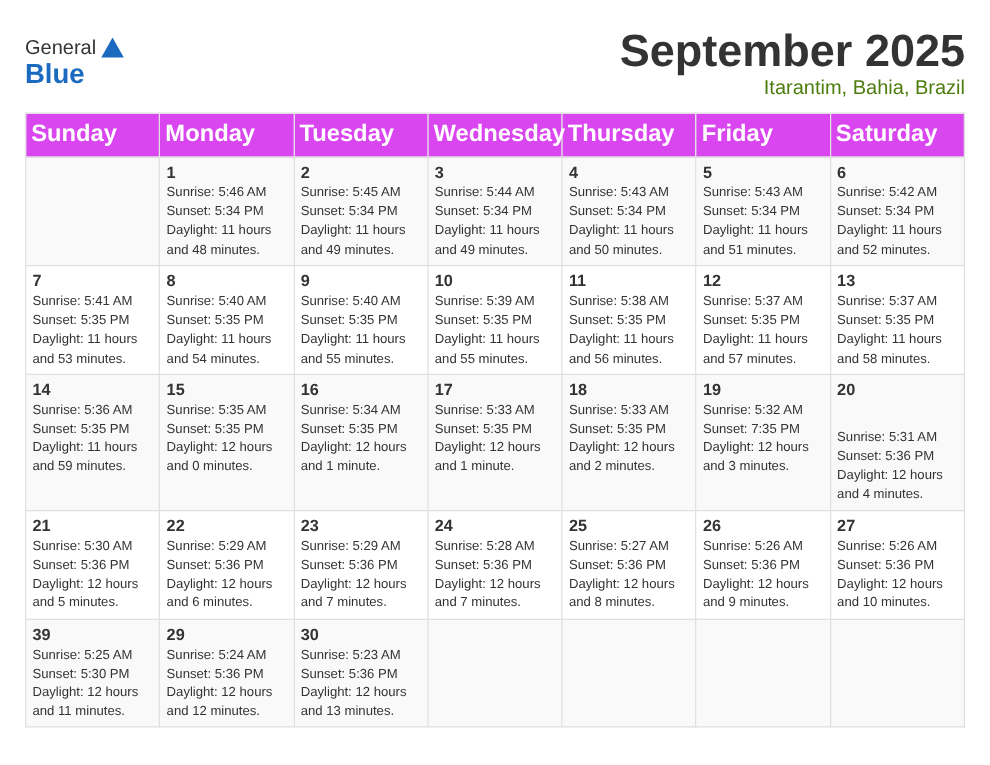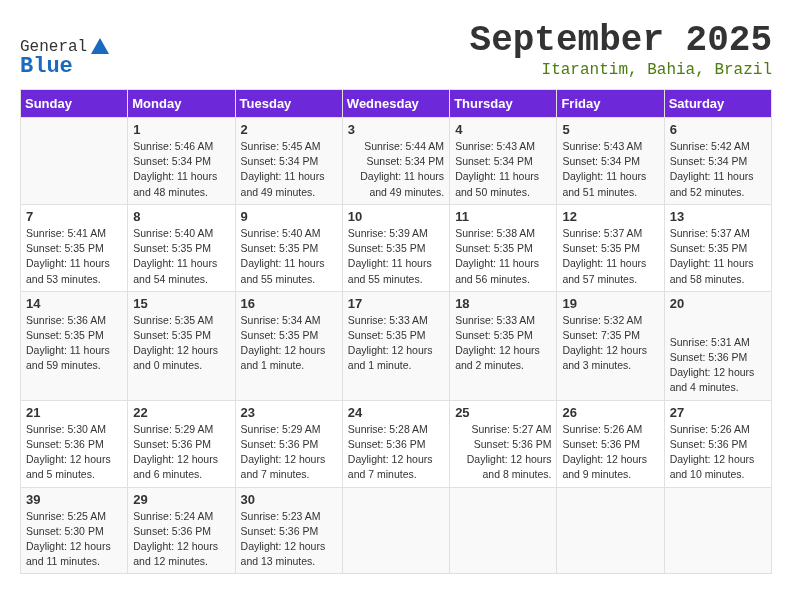--- a/index.html
+++ b/index.html
@@ -6,23 +6,22 @@
     body {
       font-family: Arial, sans-serif;
       background: #fff;
       width: 792px;
       min-height: 612px;
       padding: 20px;
     }
     .header {
       display: flex;
       justify-content: space-between;
-      align-items: flex-end;
+      align-items: center;
       margin-bottom: 10px;
-      font-family: Liberation Mono, monospace;
     }
     .logo {
       display: flex;
       flex-direction: column;
       align-items: flex-start;
     }
     .logo-general { color: #333; }
     .logo-blue { color: #1a6bbf; }
     .title-block {
       text-align: right;
@@ -35,23 +34,23 @@
     .location {
       font-size: 16px;
       color: #4d7c0f;
     }
     table {
       width: 100%;
       border-collapse: collapse;
       table-layout: fixed;
     }
     thead tr th {
-      background-color: #6d28d9;
+      background-color: #d946ef;
       color: #fff;
-      font-size: 13px;
+      font-size: 19px;
       padding: 6px 4px;
       text-align: left;
       border: 1px solid #e0e0e0;
       font-weight: bold;
     }
     tbody tr td {
       border: 1px solid #e0e0e0;
       vertical-align: top;
       padding: 4px 5px;
       font-size: 11px;
@@ -120,21 +119,21 @@
         </td>
         <td>
           <span class="day-num">2</span>
           <div class="cell-info" style="white-space: pre-line;">Sunrise: 5:45 AM
 Sunset: 5:34 PM
 Daylight: 11 hours
 and 49 minutes.</div>
         </td>
         <td>
           <span class="day-num">3</span>
-          <div class="cell-info" style="white-space: pre-line; text-align: right;">Sunrise: 5:44 AM
+          <div class="cell-info" style="white-space: pre-line;">Sunrise: 5:44 AM
 Sunset: 5:34 PM
 Daylight: 11 hours
 and 49 minutes.</div>
         </td>
         <td>
           <span class="day-num">4</span>
           <div class="cell-info" style="white-space: pre-line;">Sunrise: 5:43 AM
 Sunset: 5:34 PM
 Daylight: 11 hours
 and 50 minutes.</div>
@@ -280,21 +279,21 @@
         </td>
         <td>
           <span class="day-num">24</span>
           <div class="cell-info" style="white-space: pre-line;">Sunrise: 5:28 AM
 Sunset: 5:36 PM
 Daylight: 12 hours
 and 7 minutes.</div>
         </td>
         <td>
           <span class="day-num">25</span>
-          <div class="cell-info" style="white-space: pre-line; text-align: right;">Sunrise: 5:27 AM
+          <div class="cell-info" style="white-space: pre-line;">Sunrise: 5:27 AM
 Sunset: 5:36 PM
 Daylight: 12 hours
 and 8 minutes.</div>
         </td>
         <td>
           <span class="day-num">26</span>
           <div class="cell-info" style="white-space: pre-line;">Sunrise: 5:26 AM
 Sunset: 5:36 PM
 Daylight: 12 hours
 and 9 minutes.</div>

